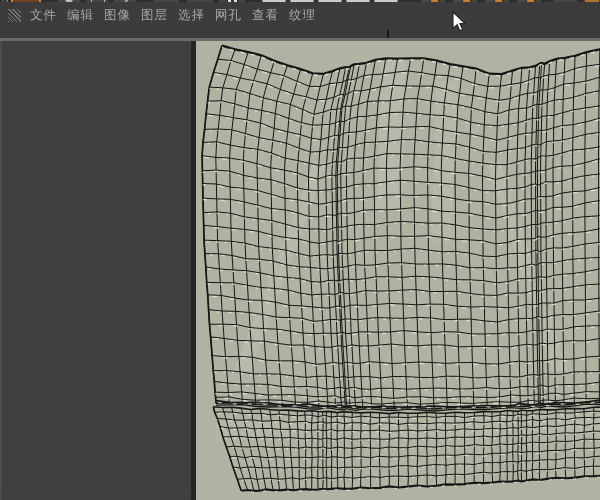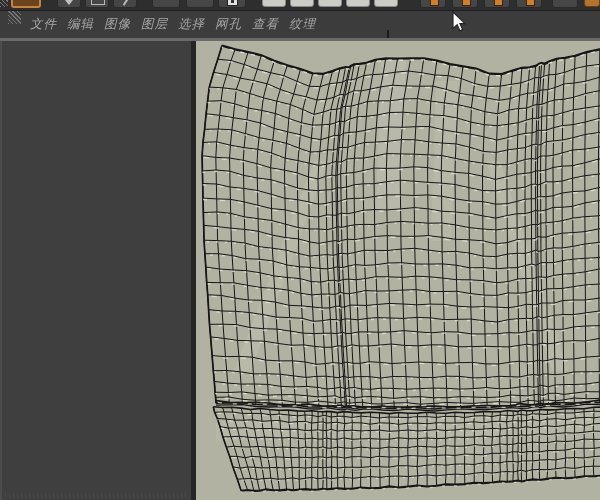--- a/index.html
+++ b/index.html
@@ -5,22 +5,22 @@
   html,body{margin:0;padding:0;background:#222;}
   .app{position:relative;width:600px;height:500px;overflow:hidden;
        background:var(--menubar-bg,#3c3c3c);font-family:"Liberation Sans",sans-serif;}
 
   
   .toolbar-strip{position:absolute;left:0;top:0;width:600px;height:10px;
        background:var(--toolbar-bg,#2e2e2e);border-bottom:1px solid #1e1e1e;overflow:hidden;}
   .tb-icon{position:absolute;border-radius:3px;box-sizing:border-box;}
 
   
-  .menubar{position:absolute;left:0;top:11px;width:600px;height:27px;
-       background:var(--menubar-bg,#3c3c3c);display:flex;align-items:flex-start;font-style:italic;}
+  .menubar{position:absolute;left:0;top:2px;width:600px;height:27px;
+       background:var(--menubar-bg,#3c3c3c);display:flex;align-items:center;}
   .grip{width:13px;height:13px;margin-left:8px;margin-right:4px;
        background:repeating-linear-gradient(45deg,#8a8a8a 0 1px,transparent 1px 3px);
        opacity:.75;cursor:grab;}
   .mi{color:var(--menu-text,#a6a6a6);font-size:12.5px;line-height:27px;padding:0 5px;
       letter-spacing:1px;cursor:default;white-space:nowrap;}
 
   .divider{position:absolute;left:0;top:38px;width:600px;height:3px;background:var(--divider,#6a6a6a);}
 
   
   .side-panel{position:absolute;left:0;top:41px;width:191px;height:459px;

